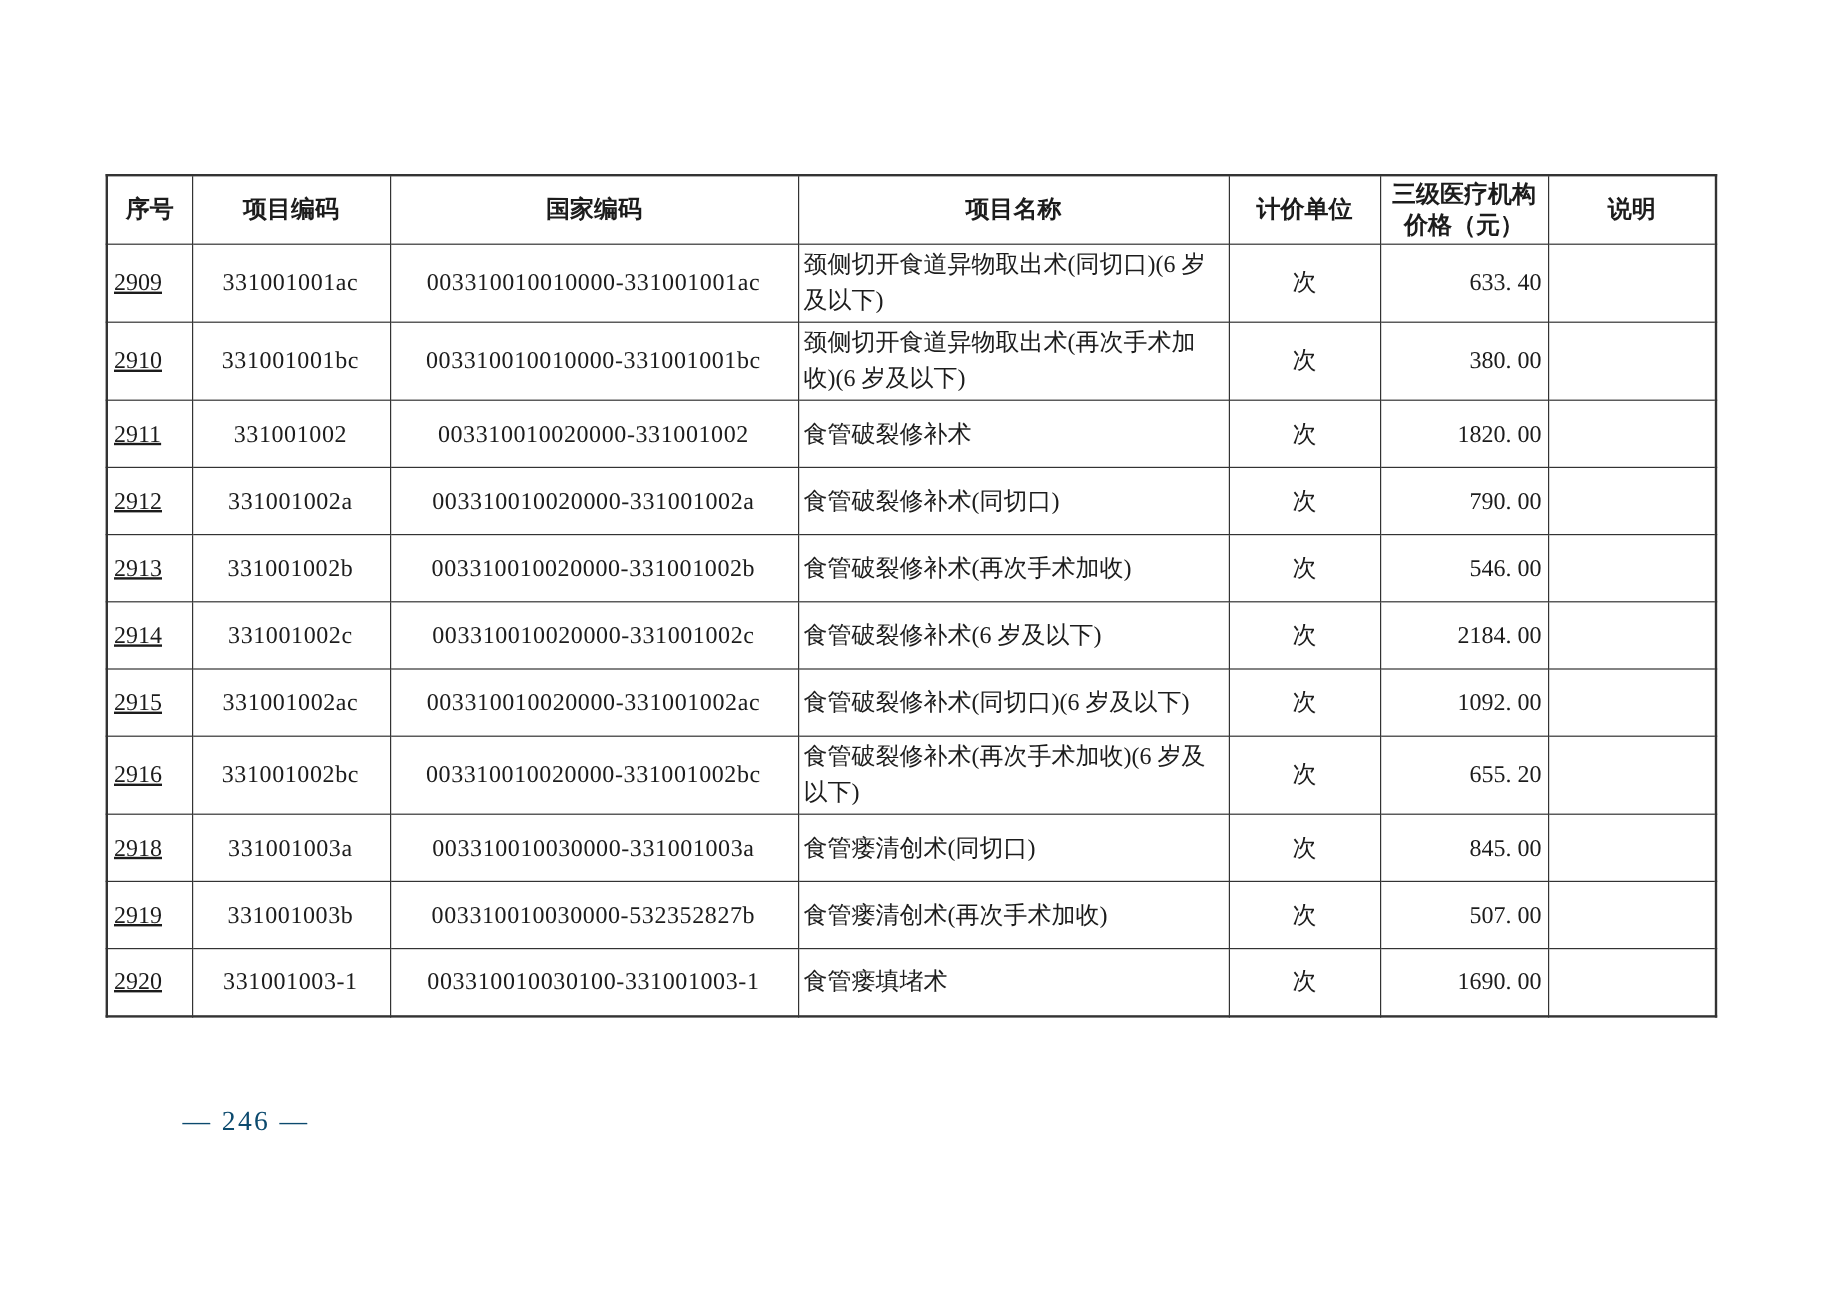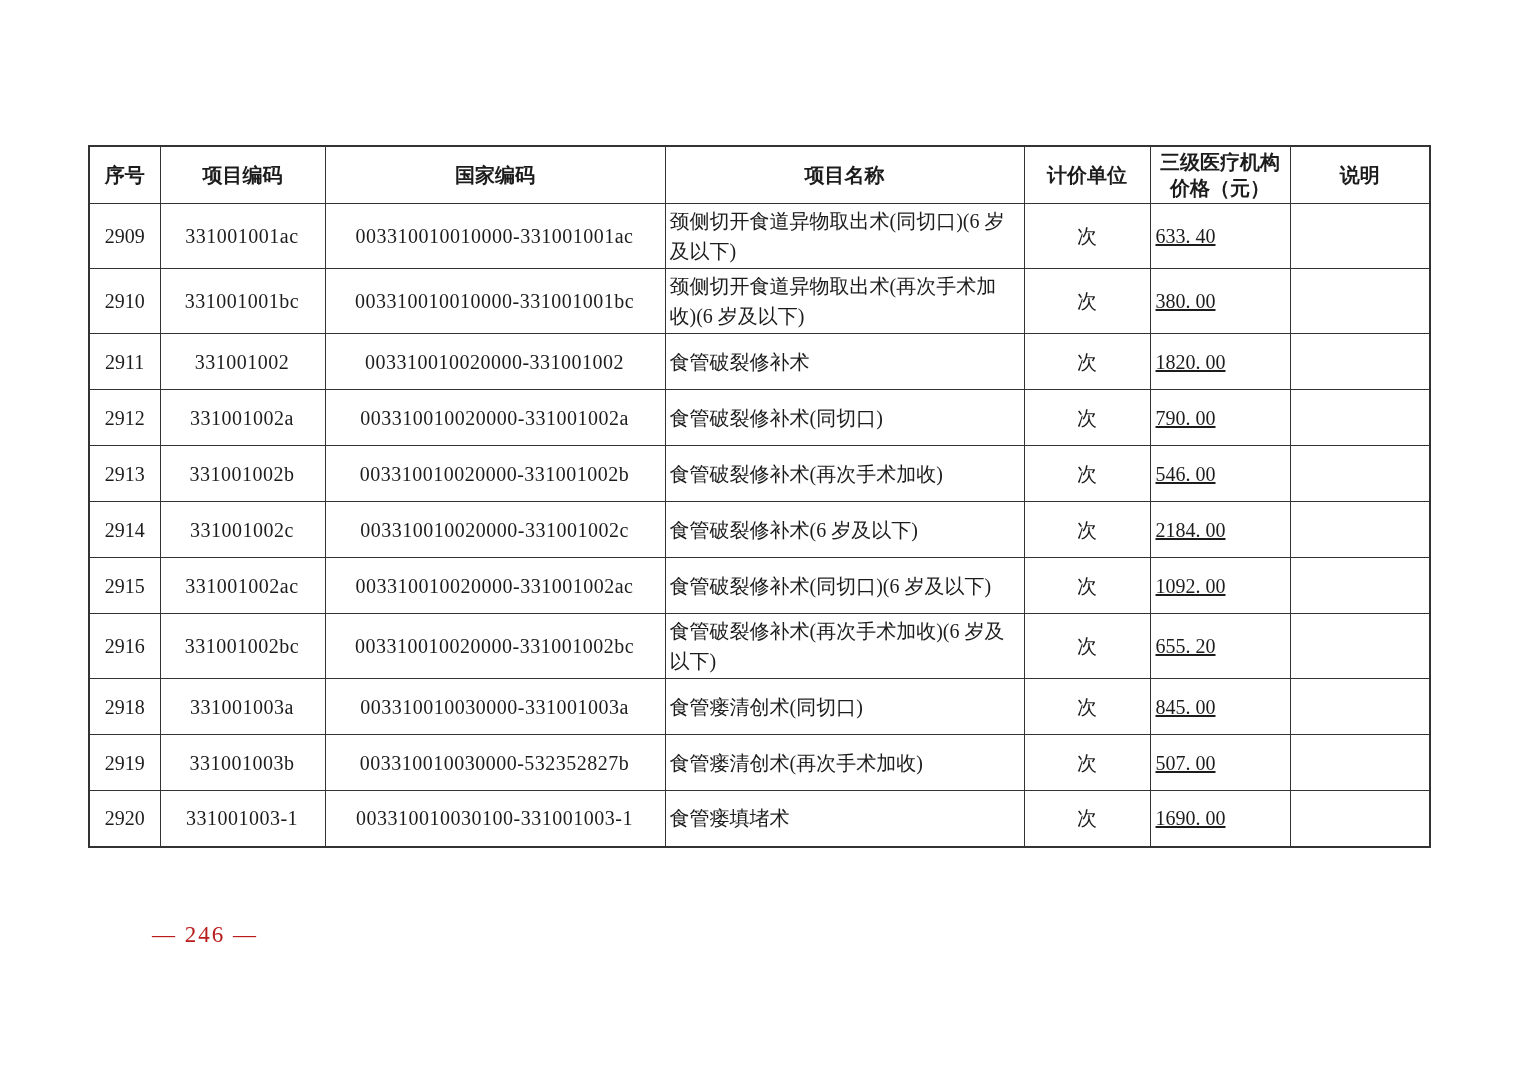--- a/index.html
+++ b/index.html
@@ -48,33 +48,33 @@
     line-height: 30px;
     vertical-align: middle;
   }
   .col-index    { width: 71px; }
   .col-itemcode { width: 165px; }
   .col-natcode  { width: 340px; }
   .col-name     { width: 359px; }
   .col-unit     { width: 126px; }
   .col-price    { width: 140px; }
   .col-note     { width: 140px; }
-  td.c-index  { text-align: center; }
+  td.c-index  { text-align: left; text-decoration: underline; }
   td.c-code   { text-align: center; padding-left: 4px; letter-spacing: 0.5px; }
   td.c-name   { text-align: left; padding-left: 4px; }
   td.c-unit   { text-align: center; }
-  td.c-price  { text-align: left; text-decoration: underline; }
+  td.c-price  { text-align: right; }
   td.c-note   { text-align: center; }
   .page-footer {
     position: absolute;
     left: 152px;
     top: 922px;
     font-size: 23px;
     letter-spacing: 2px;
-    color: #b91c1c;
+    color: #0c4a6e;
     font-family: "Liberation Serif", "DejaVu Serif", serif;
   }
 </style>
 </head>
 <body>
 
 <table class="doc-table">
   <colgroup>
     <col class="col-index">
     <col class="col-itemcode">

